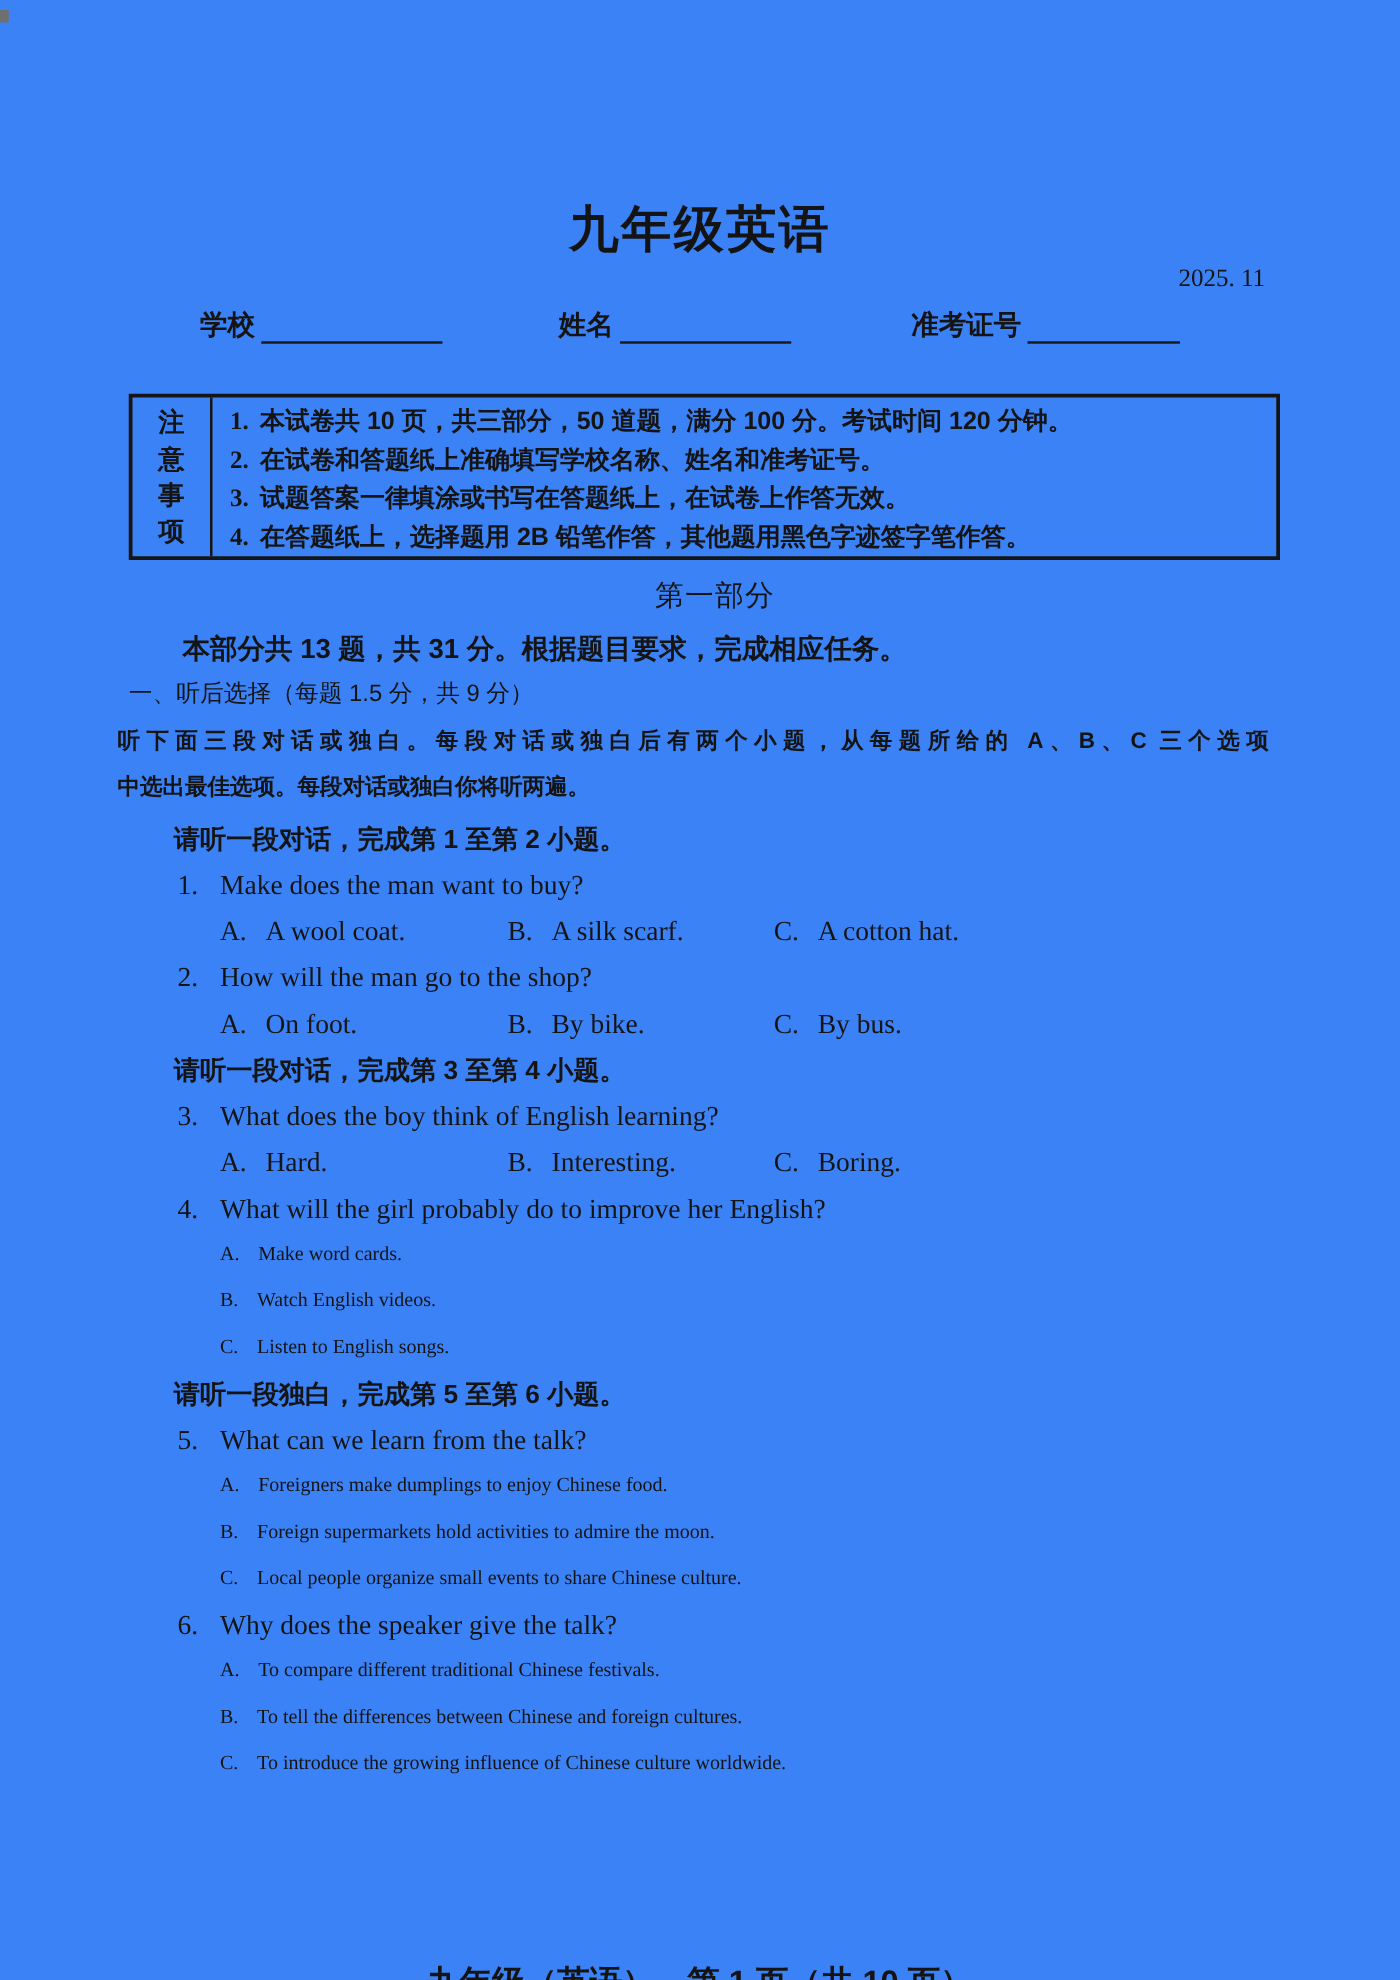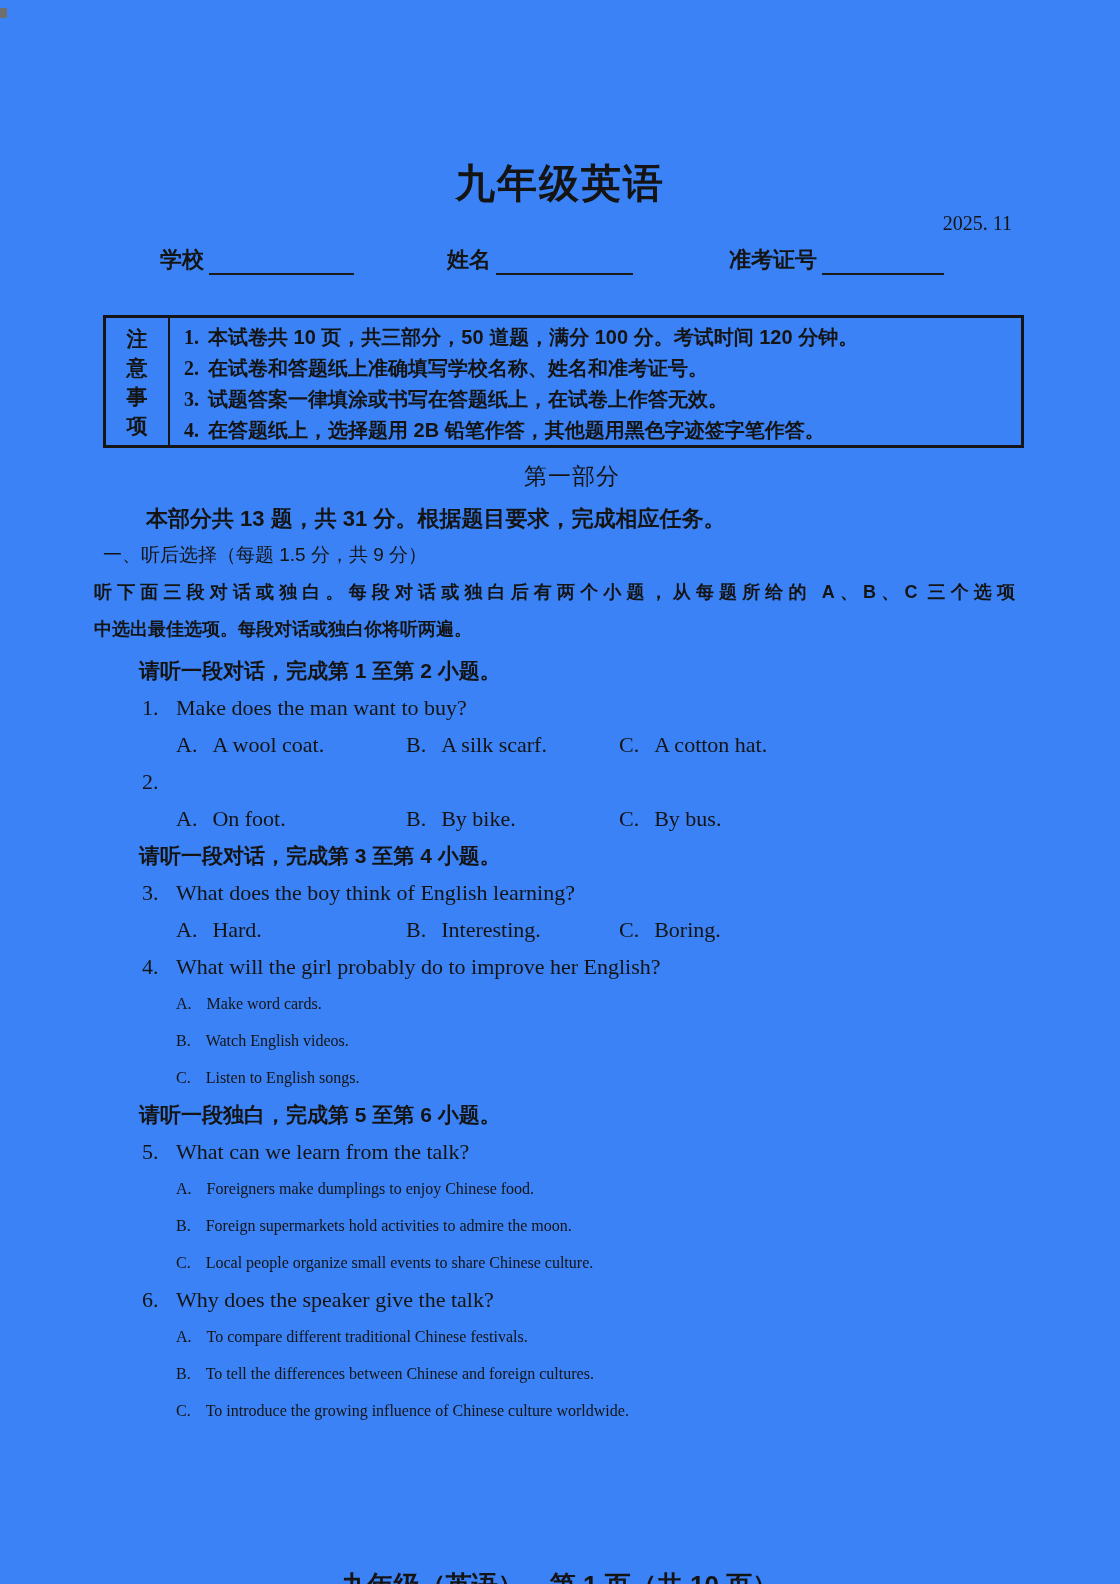--- a/index.html
+++ b/index.html
@@ -168,20 +168,21 @@
             <span class="olabel">B.</span>
             <span class="otext">A silk scarf.</span>
           </span>
           <span class="opt opt-c2">
             <span class="olabel">C.</span>
             <span class="otext">A cotton hat.</span>
           </span>
         </div>
         <div class="line question-line">
           <span class="qnum">2.</span>
+          <span class="qtext">How will the man go to the shop?</span>
         </div>
         <div class="line options-row">
           <span class="opt opt-c0">
             <span class="olabel">A.</span>
             <span class="otext">On foot.</span>
           </span>
           <span class="opt opt-c1">
             <span class="olabel">B.</span>
             <span class="otext">By bike.</span>
           </span>

